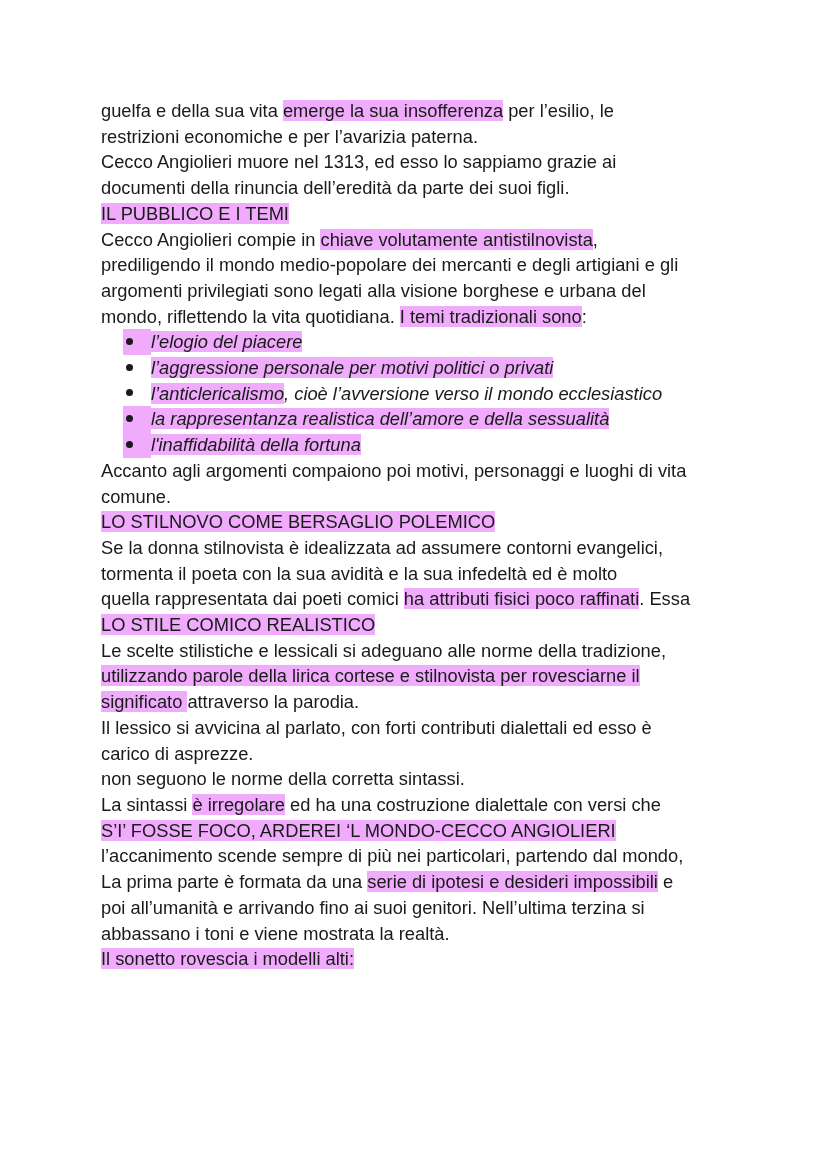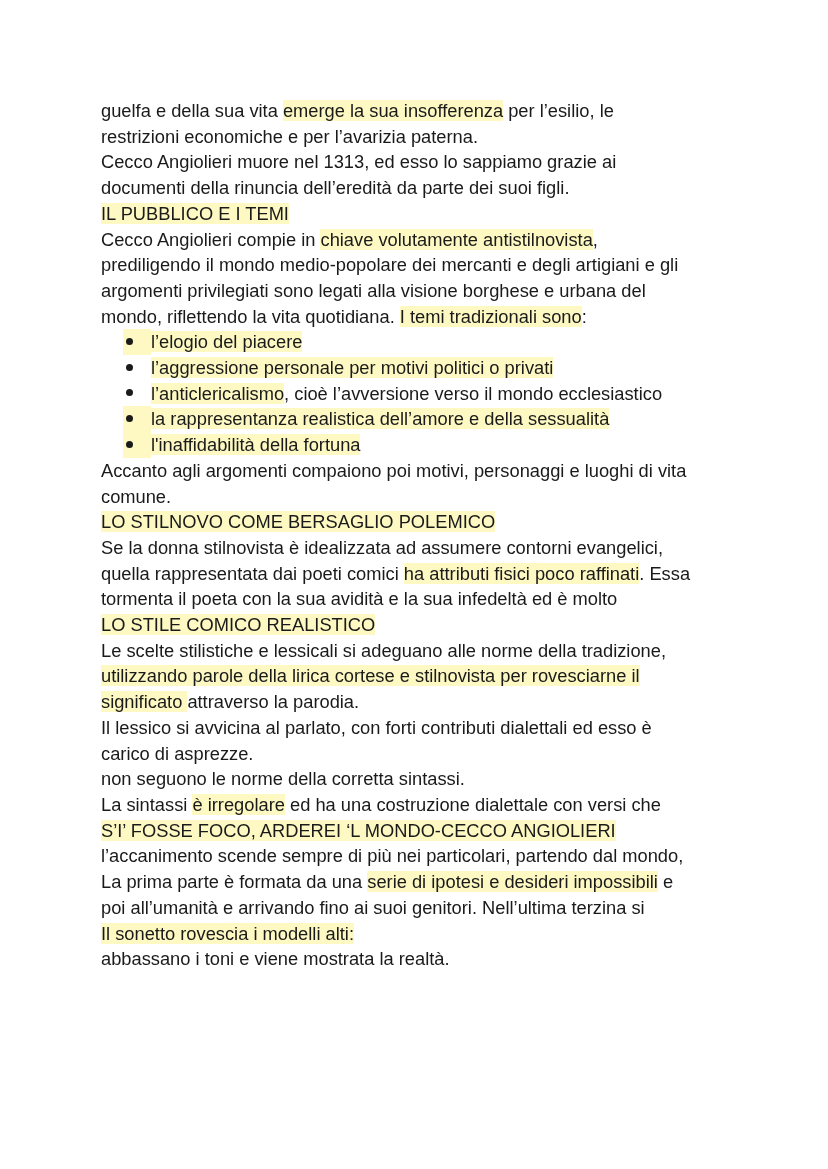--- a/index.html
+++ b/index.html
@@ -3,22 +3,22 @@
 <meta charset="utf-8">
 <style>
   html, body { margin: 0; padding: 0; background: #ffffff; }
   body { width: 828px; height: 1169px; overflow: hidden; position: relative; }
   .page {
     position: absolute; left: 101px; top: 98px; width: 660px;
     font-family: "Liberation Sans", sans-serif;
     font-size: 18.3px; line-height: 25.7px; color: #1a1a1a;
   }
   .line { white-space: pre; display: block; }
-  .hl { background: #fef9c3; }
-  ul.bullets { list-style: none; margin: 0; padding: 0; }
+  .hl { background: #f0abfc; }
+  ul.bullets { list-style: none; margin: 0; padding: 0; font-style: italic; }
   ul.bullets li { display: block; white-space: pre; margin-left: 22px; }
   .bul { display: inline-block; width: 28px; }
   .bul .dot { display: inline-block; width: 7px; height: 7px; border-radius: 50%; background: #1a1a1a; vertical-align: middle; margin-left: 3px; position: relative; top: -2px; }
 </style>
 </head>
 <body>
 
 <div class="page">
 
   <span class="line"><span>guelfa e della sua vita </span><span class="hl">emerge la sua insofferenza</span><span> per l’esilio, le</span></span>
@@ -38,31 +38,31 @@
     <li><span class="bul"><span class="dot"></span></span><span class="hl">l’anticlericalismo</span><span>, cioè l’avversione verso il mondo ecclesiastico</span></li>
     <li><span class="bul hl"><span class="dot"></span></span><span class="hl">la rappresentanza realistica dell’amore e della sessualità</span><span></span></li>
     <li><span class="bul hl"><span class="dot"></span></span><span class="hl">l'inaffidabilità della fortuna</span><span></span></li>
   </ul>
 
   <span class="line">Accanto agli argomenti compaiono poi motivi, personaggi e luoghi di vita</span>
   <span class="line">comune.</span>
 
   <span class="line"><span class="hl">LO STILNOVO COME BERSAGLIO POLEMICO</span></span>
   <span class="line">Se la donna stilnovista è idealizzata ad assumere contorni evangelici,</span>
+  <span class="line">tormenta il poeta con la sua avidità e la sua infedeltà ed è molto</span>
   <span class="line"><span>quella rappresentata dai poeti comici </span><span class="hl">ha attributi fisici poco raffinati</span><span>. Essa</span></span>
-  <span class="line">tormenta il poeta con la sua avidità e la sua infedeltà ed è molto</span>
 
   <span class="line"><span class="hl">LO STILE COMICO REALISTICO</span></span>
   <span class="line">Le scelte stilistiche e lessicali si adeguano alle norme della tradizione,</span>
   <span class="line"><span class="hl">utilizzando parole della lirica cortese e stilnovista per rovesciarne il</span></span>
   <span class="line"><span class="hl">significato </span><span>attraverso la parodia.</span></span>
   <span class="line">Il lessico si avvicina al parlato, con forti contributi dialettali ed esso è</span>
   <span class="line">carico di asprezze.</span>
   <span class="line">non seguono le norme della corretta sintassi.</span>
   <span class="line"><span>La sintassi </span><span class="hl">è irregolare</span><span> ed ha una costruzione dialettale con versi che</span></span>
 
   <span class="line"><span class="hl">S’I’ FOSSE FOCO, ARDEREI ‘L MONDO-CECCO ANGIOLIERI</span></span>
   <span class="line">l’accanimento scende sempre di più nei particolari, partendo dal mondo,</span>
   <span class="line"><span>La prima parte è formata da una </span><span class="hl">serie di ipotesi e desideri impossibili</span><span> e</span></span>
   <span class="line">poi all’umanità e arrivando fino ai suoi genitori. Nell’ultima terzina si</span>
+  <span class="line">abbassano i toni e viene mostrata la realtà.</span>
   <span class="line"><span class="hl">Il sonetto rovescia i modelli alti:</span></span>
-  <span class="line">abbassano i toni e viene mostrata la realtà.</span>
 </div>
 
 </body></html>

